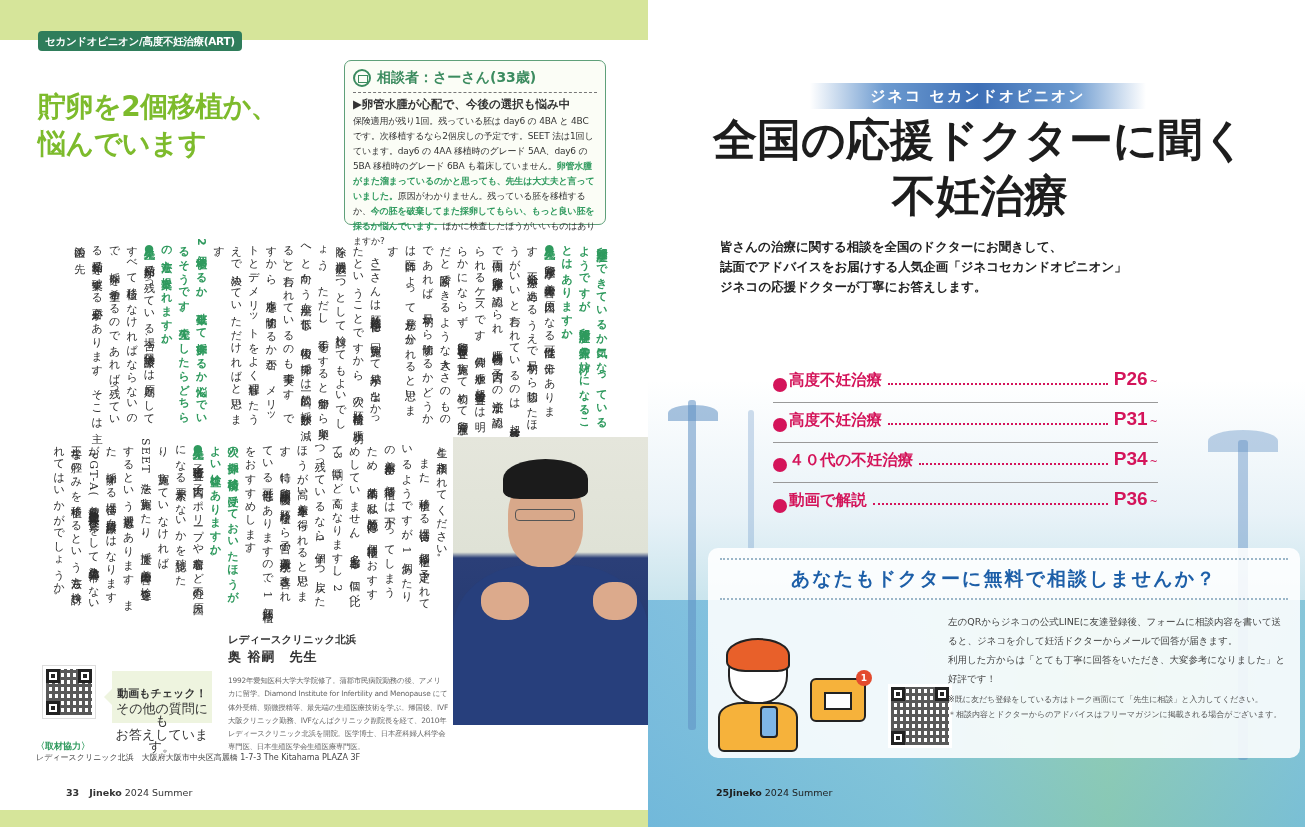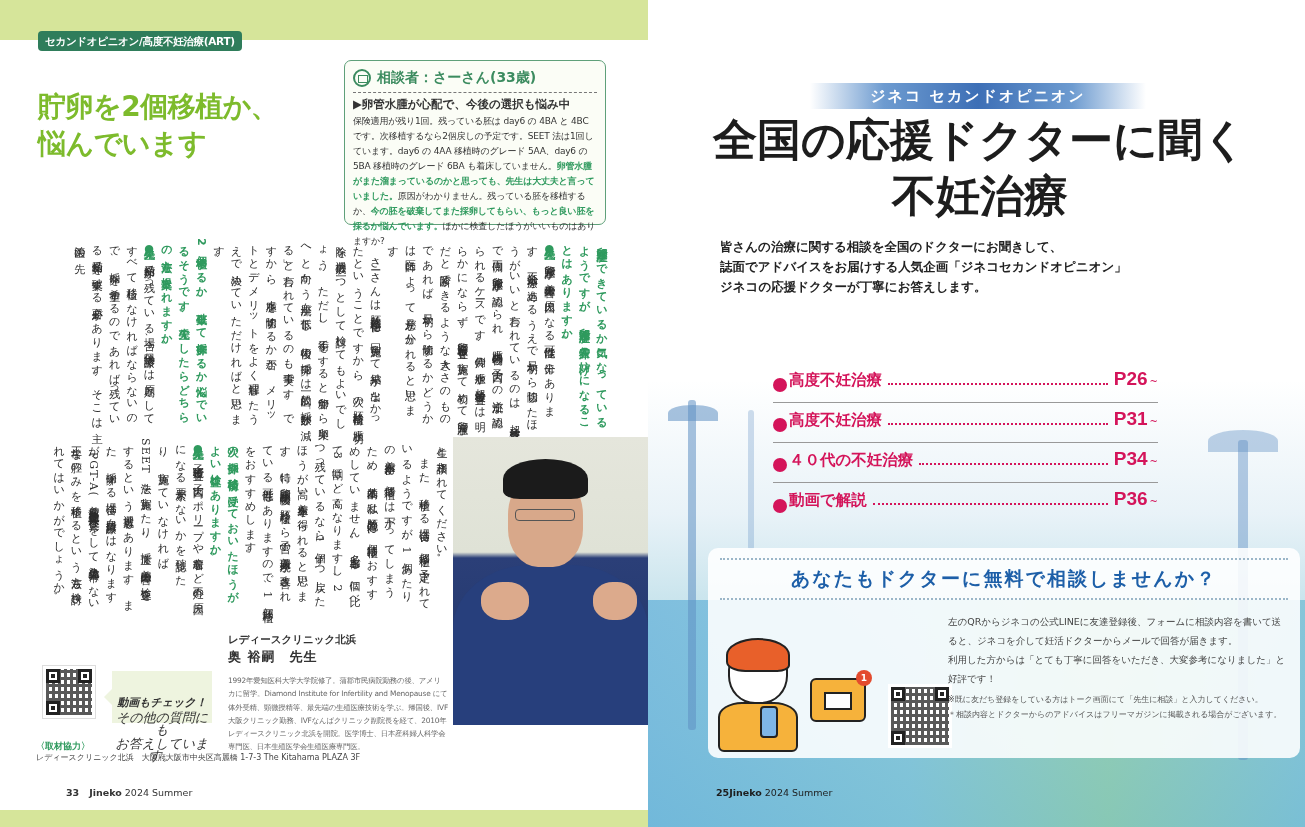--- a/index.html
+++ b/index.html
@@ -44,21 +44,21 @@
 
   .qr { position: absolute; background: #fff; border: 1px solid #ddd; }
   .qr-left { left: 42px; top: 665px; width: 54px; height: 54px; }
   .qr-grid { position: absolute; inset: 3px; background:
       repeating-linear-gradient(90deg, #222 0 3px, transparent 3px 6px),
       repeating-linear-gradient(0deg, #222 0 3px, transparent 3px 7px);
       opacity: 0.75; }
   .qr-eye { position: absolute; width: 14px; height: 14px; border: 3px solid #222; background: #fff; }
   .qr-eye::after { content: ""; position: absolute; left: 2px; top: 2px; width: 4px; height: 4px; background: #222; }
 
-  .video-bubble { position: absolute; left: 112px; top: 671px; width: 100px; height: 52px; background: #eef4df; text-align: center; padding-top: 24px; font-style: italic; }
+  .video-bubble { position: absolute; left: 112px; top: 671px; width: 100px; height: 52px; background: #eef4df; text-align: center; padding-top: 15px; }
   .video-bubble::before { content: ""; position: absolute; left: -8px; top: 18px; border: 8px solid transparent; border-right-color: #eef4df; border-left: 0; }
   .video-title { font-size: 11px; font-weight: bold; color: #333; }
   .video-sub { font-size: 13px; line-height: 12px; color: #333; margin-top: 2px; }
 
   .credit-label { position: absolute; left: 36px; top: 740px; font-size: 9px; color: #2f9a5e; font-weight: bold; }
   .credit-text { position: absolute; left: 36px; top: 752px; font-size: 8px; color: #444; }
   .footer-left { position: absolute; left: 66px; top: 787px; font-size: 9.5px; color: #333; }
   .footer-left b { margin-right: 10px; }
 
   

